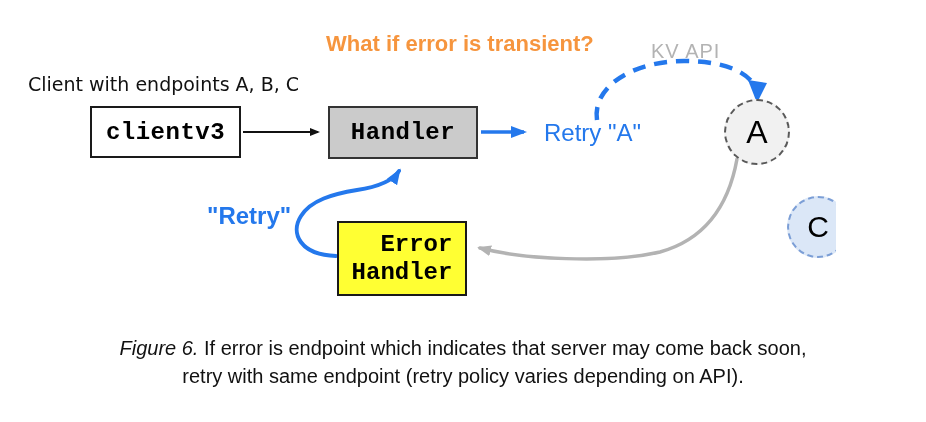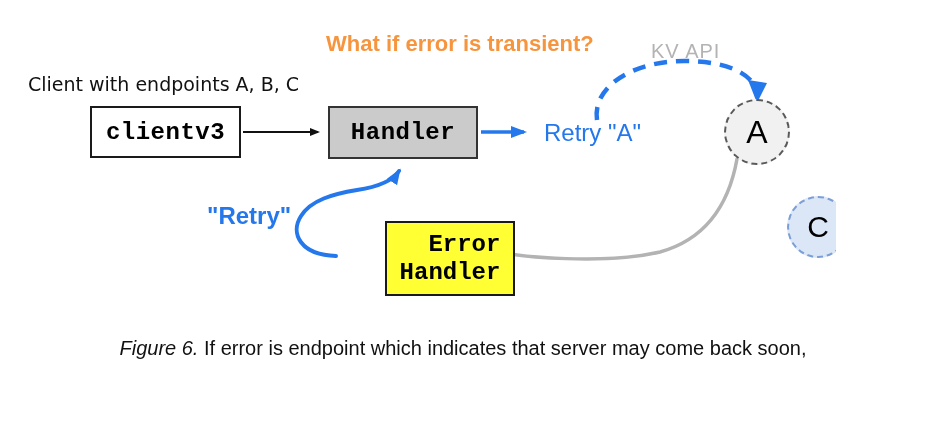--- a/index.html
+++ b/index.html
@@ -63,21 +63,20 @@
   .balancer{
     left:328px;top:106px;width:150px;height:53px;
     background:var(--balancer-fill);border:2px solid #333333;
     font-size:24px;letter-spacing:0.5px;
   }
   .error-handler{
     left:337px;top:221px;width:130px;height:75px;
     background:var(--yellow);border:2px solid #1a1a1a;
     font-size:24px;line-height:28px;
     white-space:pre-line;
-    margin-left:48px;
   }
 
   .circle{
     position:absolute;border-radius:50%;
     display:flex;align-items:center;justify-content:center;
     box-sizing:border-box;color:#000;
     font-family:"Liberation Sans", sans-serif;
   }
   .ep-a{
     left:724px;top:99px;width:66px;height:66px;
@@ -143,15 +142,16 @@
 
   <div class="lbl retry-a">Retry "A"</div>
   <div class="lbl retry-lbl">"Retry"</div>
 
   <div class="circle ep-a">A</div>
   <div class="circle ep-b">B</div>
   <div class="circle ep-c">C</div>
 
   <div class="caption">
     <div class="cap-line"><span class="fig">Figure 6.</span><span> If error is endpoint which indicates that server may come back soon,</span></div>
+    <div class="cap-line">retry with same endpoint (retry policy varies depending on API).</div>
   </div>
 
 </div>
 
 </body></html>

